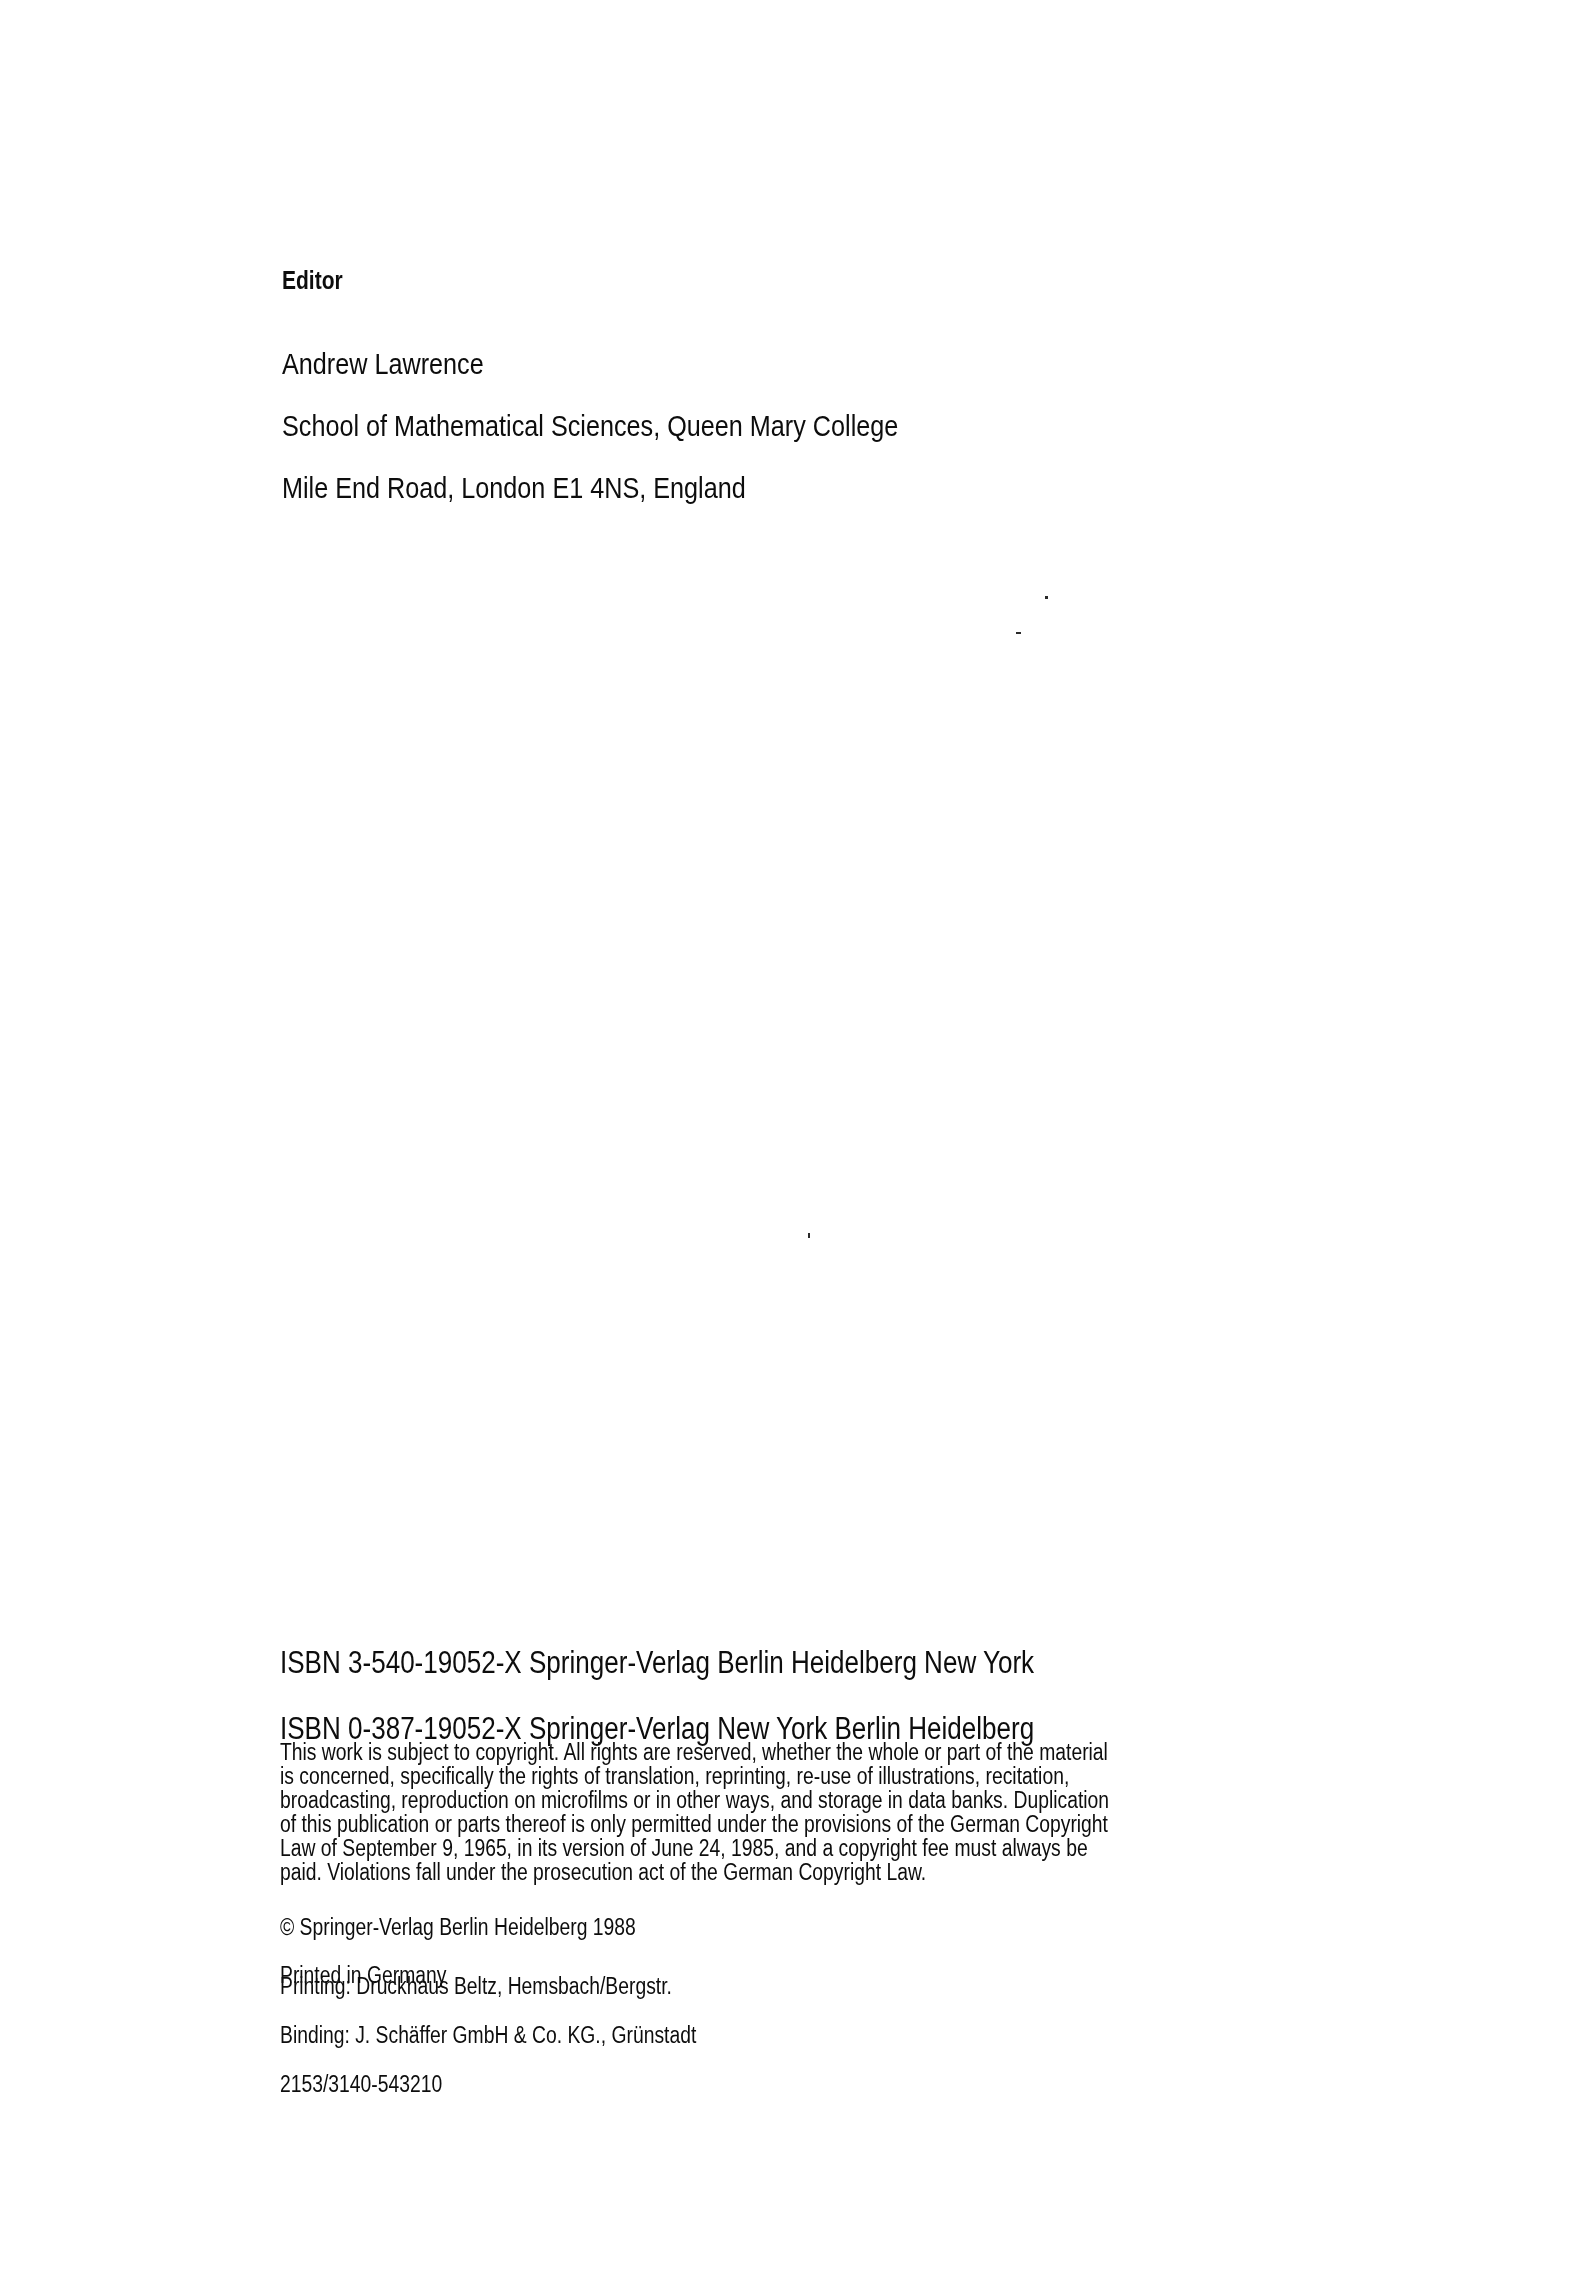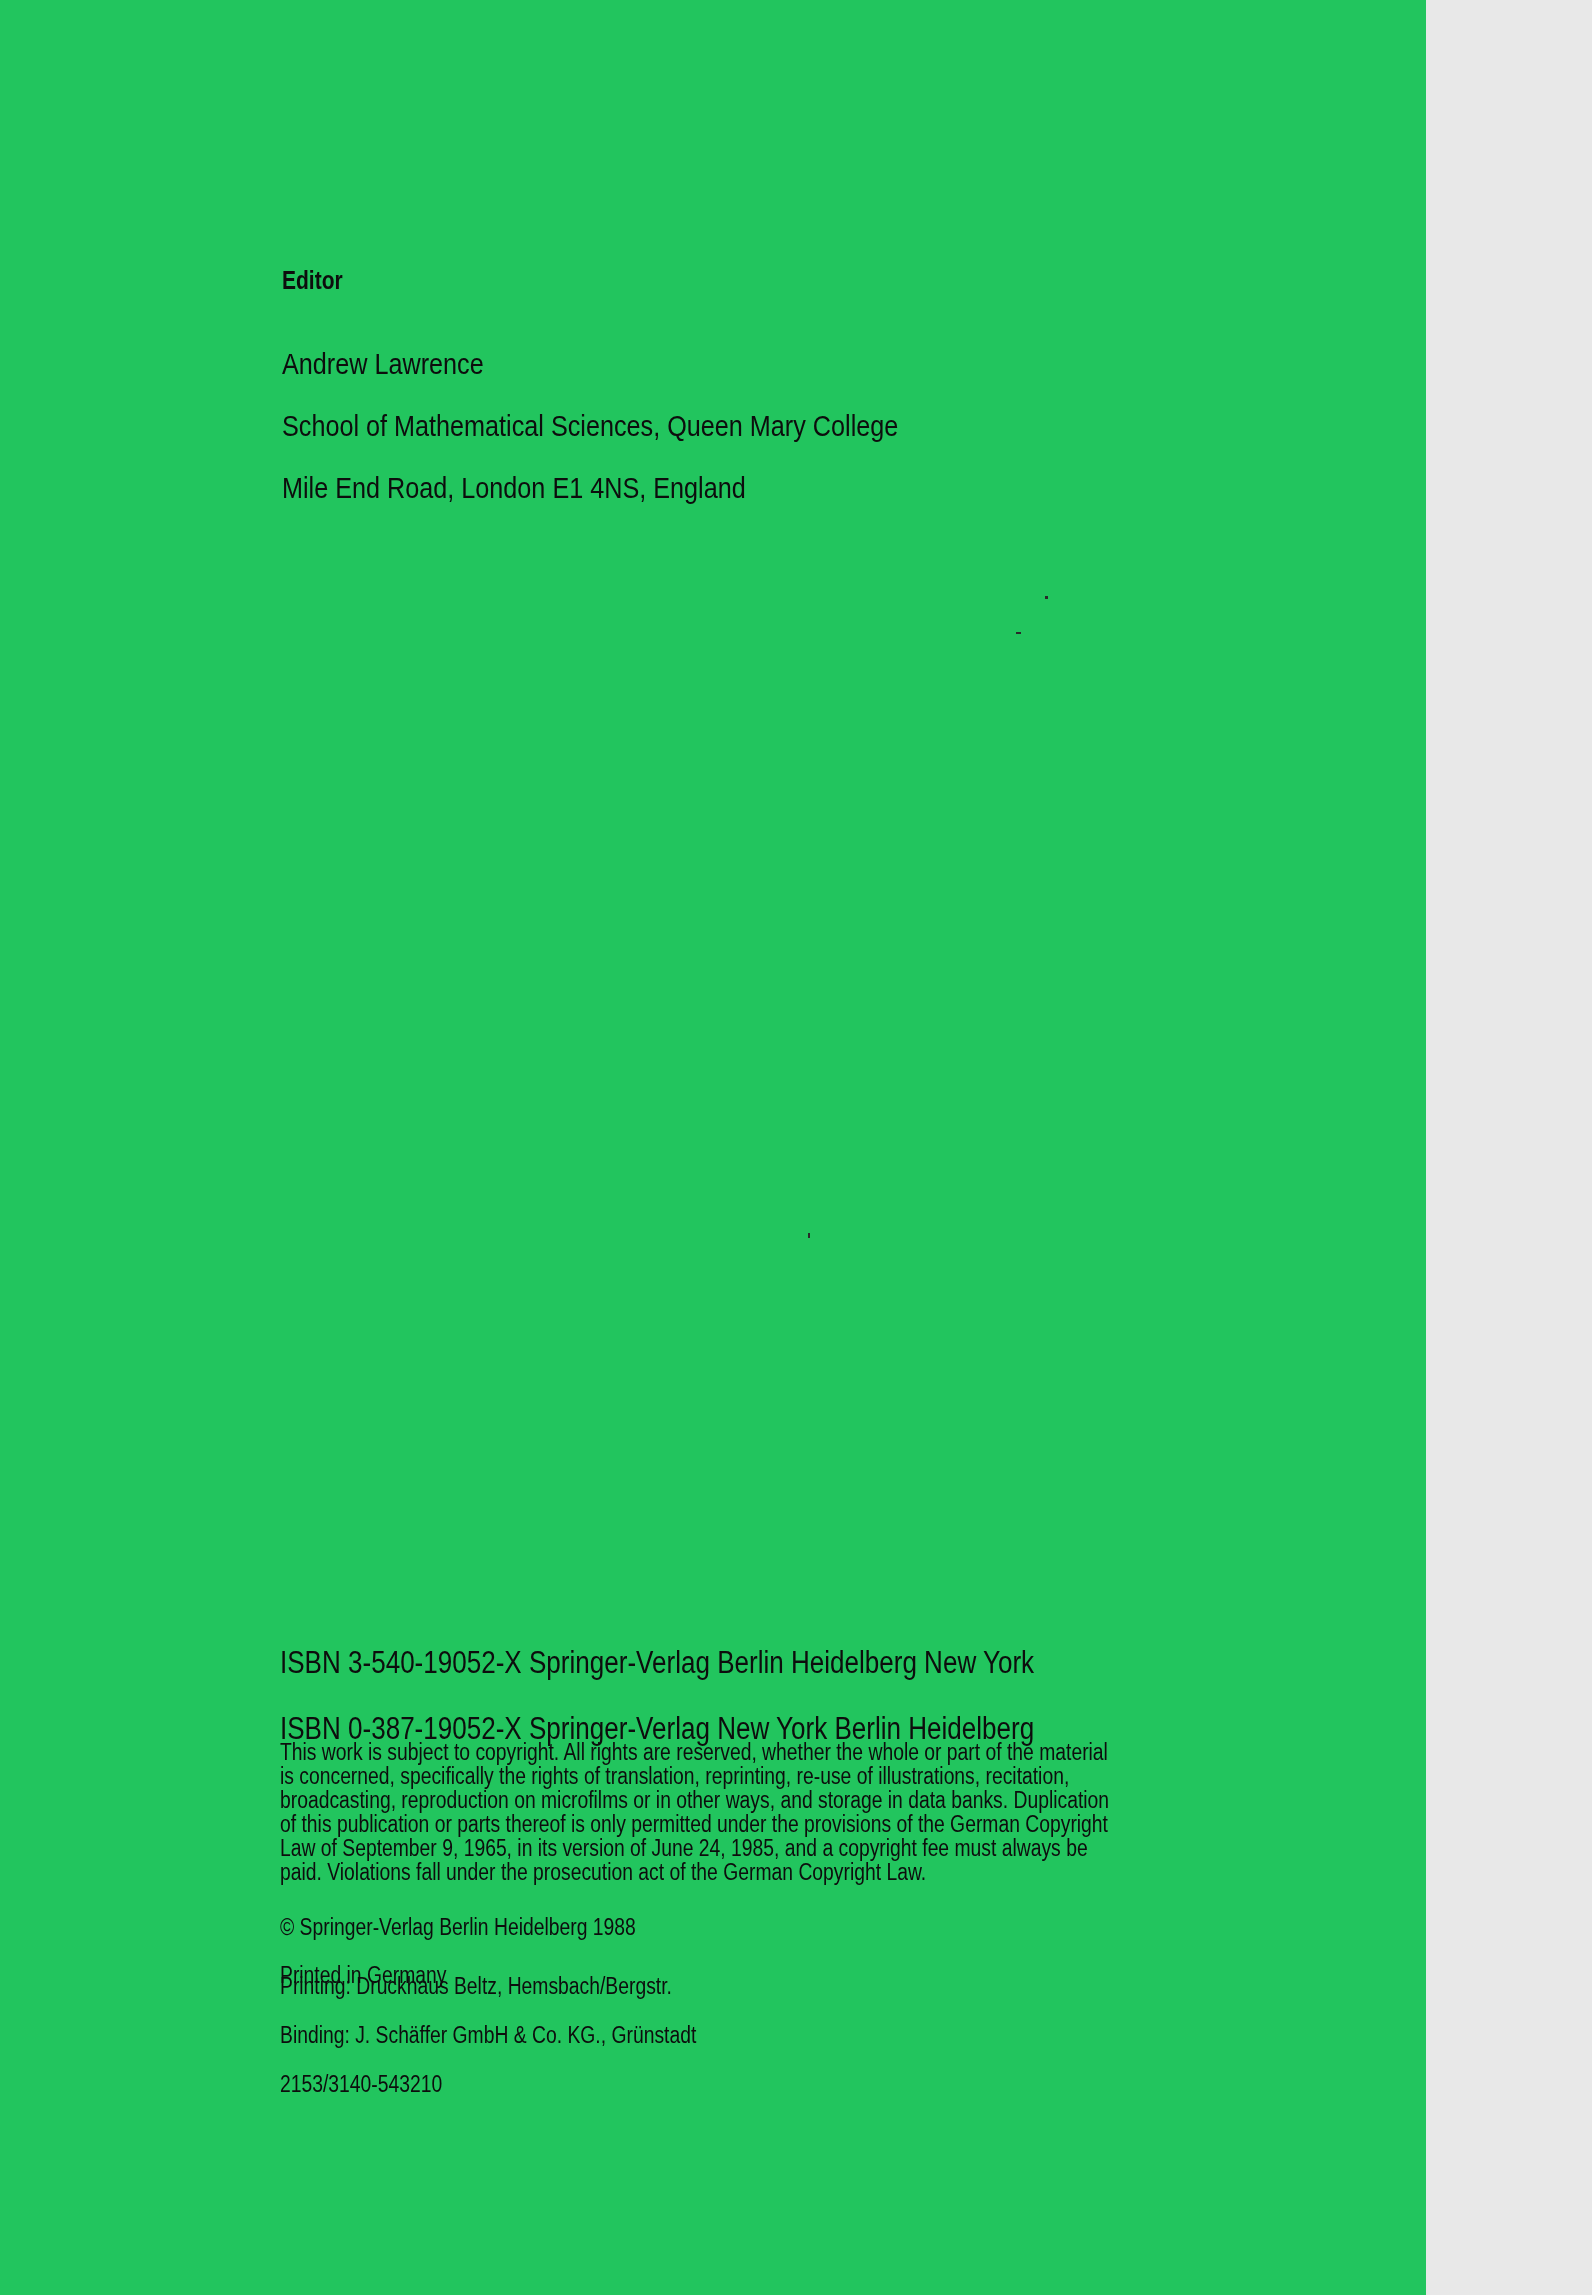--- a/index.html
+++ b/index.html
@@ -2,23 +2,23 @@
 <html style="font-size:11px"><head>
 <meta charset="utf-8">
 <style>
   html, body {
     margin: 0;
     padding: 0;
     background: #e8e8e8;
   }
   .page {
     position: relative;
-    width: 1426px;
+    width: 1592px;
     height: 2295px;
-    background: #22c55e;
+    background: #ffffff;
     overflow: hidden;
     font-family: "Liberation Sans", "DejaVu Sans", sans-serif;
     color: #0d0d0d;
   }
   .txt {
     position: absolute;
     white-space: pre-line;
     transform: scaleX(0.84);
     transform-origin: 0 0;
     letter-spacing: 0;

